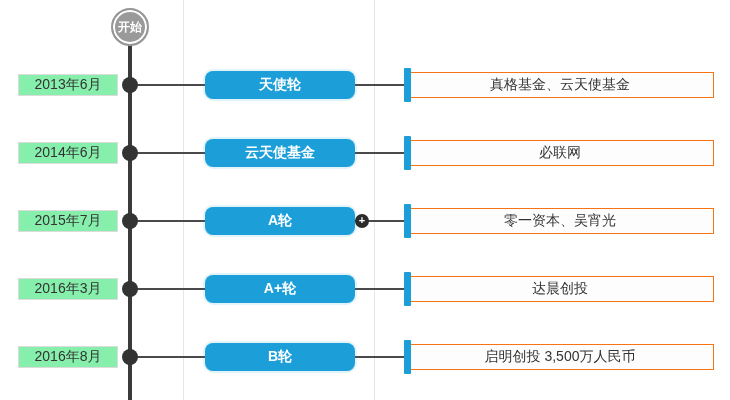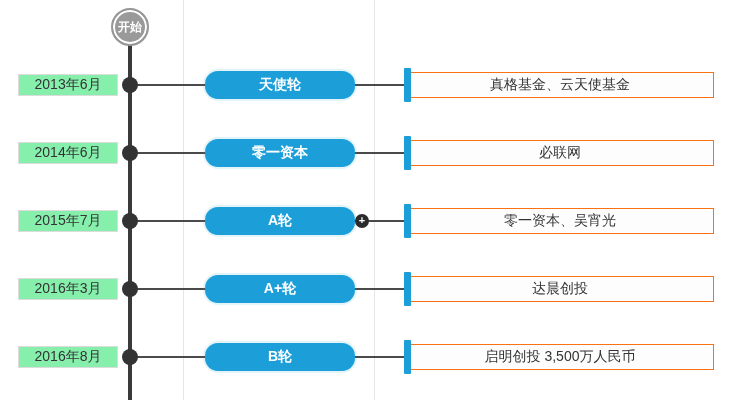--- a/index.html
+++ b/index.html
@@ -28,21 +28,21 @@
   }
   .conn { position: absolute; top: -1px; height: 2px; background: #4a4a4a; }
   .conn-left  { left: 130px; width: 76px; }
   .conn-right { left: 355px; width: 50px; }
   .dot {
     position: absolute; left: 122px; top: -8px; width: 16px; height: 16px;
     border-radius: 50%; background: #333; z-index: 2;
   }
   .round-btn {
     position: absolute; left: 205px; top: -14px; width: 150px; height: 28px;
-    background: var(--accent, #1c9fd9); border: none; border-radius: 13px;
+    background: var(--accent, #1c9fd9); border: none; border-radius: 8px;
     color: #fff; font-size: 14px; font-weight: bold;
     display: flex; align-items: center; justify-content: center;
     box-shadow: 0 0 0 2px rgba(28,159,217,0.12);
     cursor: pointer; z-index: 2;
     font-family: inherit;
   }
   .plus {
     position: absolute; left: 355px; top: -7px; width: 14px; height: 14px;
     border-radius: 50%; background: #2b2b2b; color: #fff;
     font-size: 11px; font-weight: bold; line-height: 13px; text-align: center;
@@ -74,21 +74,21 @@
     <div class="dot"></div>
     <button class="round-btn">天使轮</button>
     <div class="conn conn-right"></div>
     <div class="accent-bar"></div>
     <div class="info-box">真格基金、云天使基金</div>
   </div>
       <div class="row" style="top: 153px;">
     <div class="date-box">2014年6月</div>
     <div class="conn conn-left"></div>
     <div class="dot"></div>
-    <button class="round-btn">零一资本</button>
+    <button class="round-btn">云天使基金</button>
     <div class="conn conn-right"></div>
     <div class="accent-bar"></div>
     <div class="info-box">必联网</div>
   </div>
       <div class="row" style="top: 221px;">
     <div class="date-box">2015年7月</div>
     <div class="conn conn-left"></div>
     <div class="dot"></div>
     <button class="round-btn">A轮</button>
     <div class="conn conn-right"></div>

